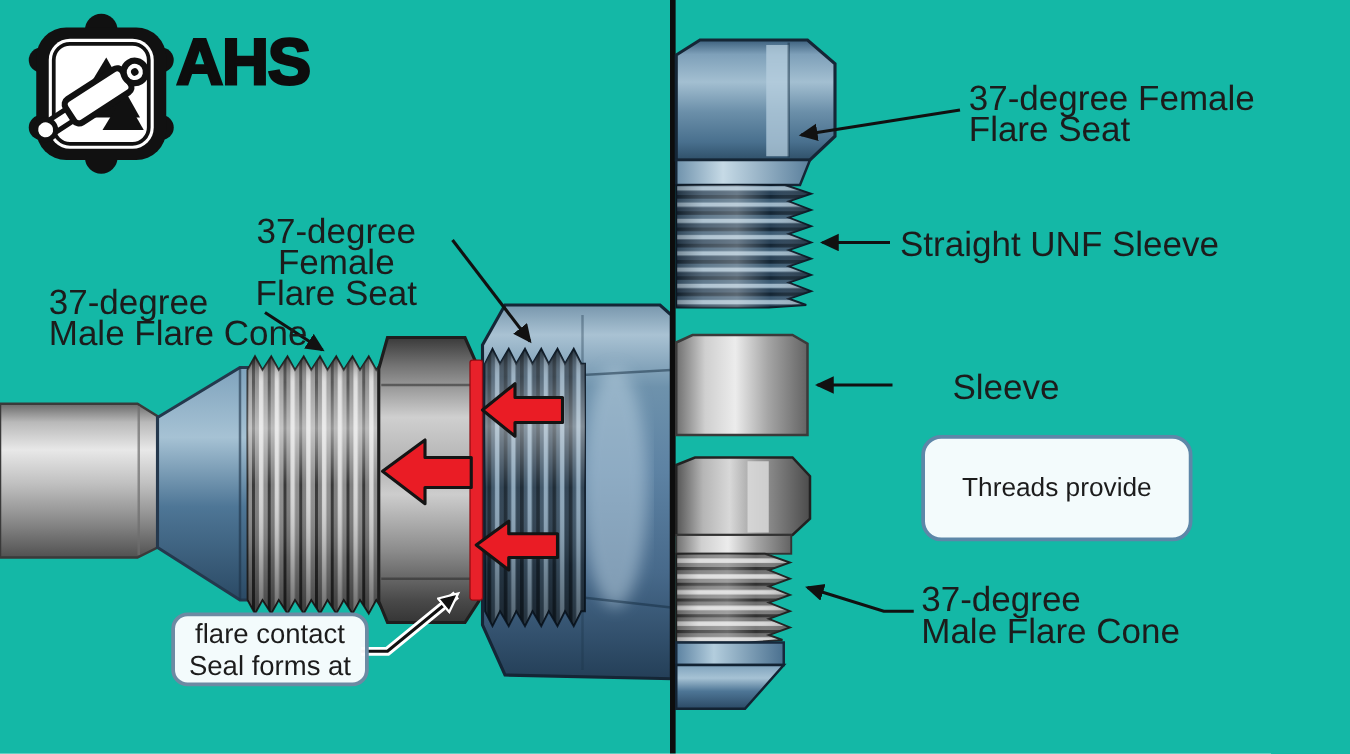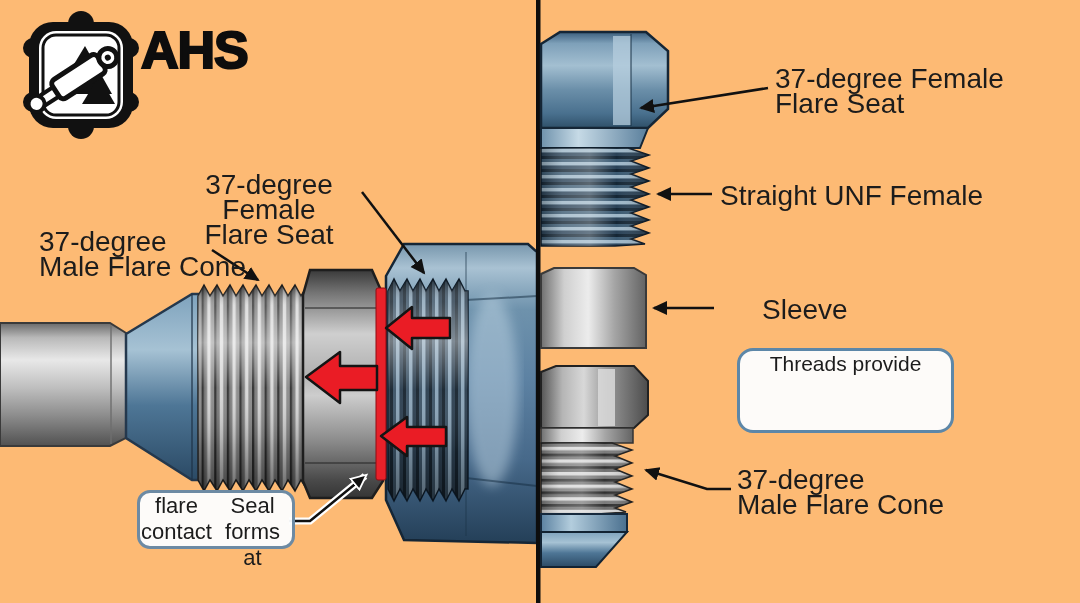--- a/index.html
+++ b/index.html
@@ -1,33 +1,33 @@
 <!DOCTYPE html>
 <html><head>
 <meta charset="utf-8">
 <style>
   html,body{margin:0;padding:0;}
   #canvas{
     position:relative;width:1080px;height:603px;overflow:hidden;
-    background:#fdba74;
+    background:#14b8a6;
     font-family:"Liberation Sans", sans-serif;
     color:#1c1c1c;
   }
   #art{position:absolute;left:0;top:0;z-index:1;}
   .txt{position:absolute;z-index:2;line-height:25px;font-size:28px;color:#1c1c1c;}
   .center{text-align:center;}
   .logo-text{
     position:absolute;left:141px;top:26px;z-index:2;
     font-size:52px;font-weight:bold;line-height:49px;letter-spacing:-1px;
     color:#0d0d0d;-webkit-text-stroke:2.2px #0d0d0d;white-space:nowrap;
   }
   .callout{
     position:absolute;z-index:2;background:rgba(253,254,255,0.96);
     border:3px solid #6d8aa3;border-radius:13px;
-    display:flex;flex-direction:row;justify-content:center;
+    display:flex;flex-direction:column;justify-content:center;
     font-size:22px;line-height:26px;text-align:center;color:#1c1c1c;
   }
   #seal-callout{left:137px;top:490px;width:152px;height:53px;}
   #note-callout{left:737px;top:348px;width:211px;height:79px;border-radius:16px;border-color:#5d87a8;font-size:21px;line-height:26px;}
 </style>
 </head>
 <body>
 
 <div id="canvas">
 
@@ -286,21 +286,21 @@
   <div id="seal-callout" class="callout">
     <div>flare contact</div>
     <div>Seal forms at</div>
   </div>
 
   <div class="txt" style="left:775px;top:66px;">
     <div>37-degree Female</div>
     <div>Flare Seat</div>
   </div>
 
-  <div class="txt" style="left:720px;top:183px;">Straight UNF Female</div>
+  <div class="txt" style="left:720px;top:183px;">Straight UNF Sleeve</div>
 
   <div class="txt" style="left:722px;top:297px;margin-left:40px;">Sleeve</div>
 
   <div id="note-callout" class="callout">
     <div>Threads provide</div>
   </div>
 
   <div class="txt" style="left:737px;top:467px;">
     <div>37-degree</div>
     <div>Male Flare Cone</div>

